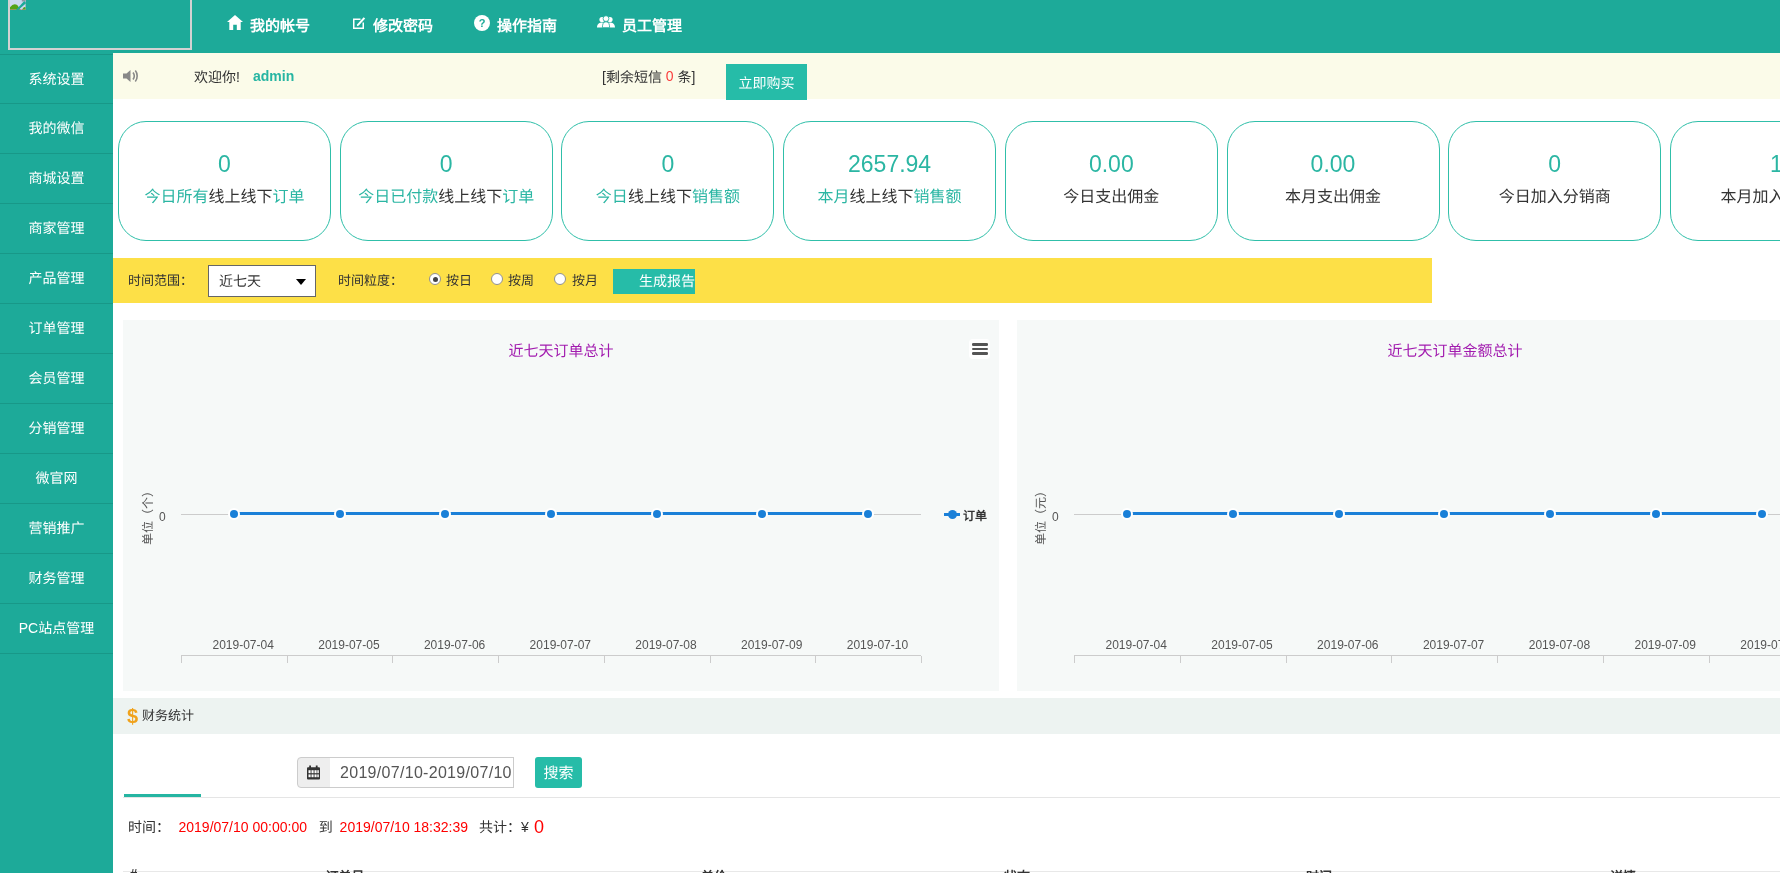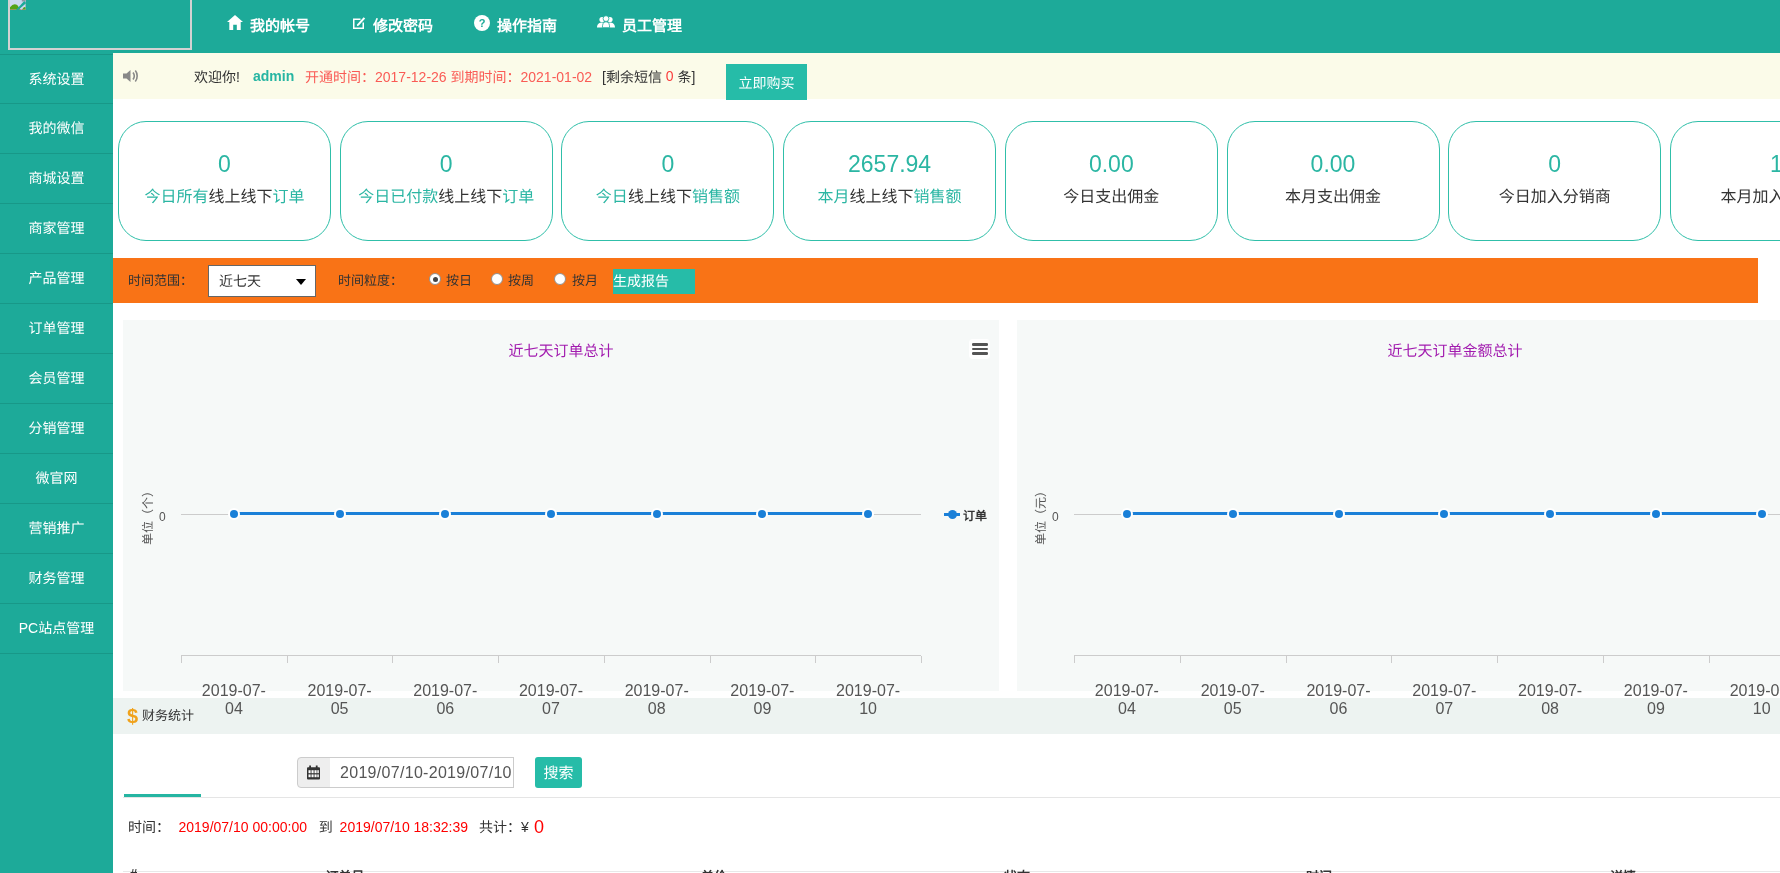--- a/index.html
+++ b/index.html
@@ -28,44 +28,44 @@
 
   
   .card { position:absolute; top:121px; width:213px; height:120px; border:1px solid #30bfa9;
     border-radius:28px; background:#fff; text-align:center; }
   .card .num { margin-top:28px; font-size:23px; color:#2bb6a3; height:28px; line-height:28px; }
   .card .lbl { margin-top:10px; font-size:16px; color:#2bb6a3; height:18px; line-height:18px; }
   .card .lbl b { color:#333; font-weight:normal; }
   .card .lbl.dark { color:#333; }
 
   
-  #filter { position:absolute; left:113px; top:258px; width:1645px; height:45px; background:#f97316; }
+  #filter { position:absolute; left:113px; top:258px; width:1319px; height:45px; background:#fde047; }
   .flabel { position:absolute; font-size:13px; color:#333; top:0; height:45px; line-height:45px; }
   #selbox { position:absolute; left:95px; top:7px; width:108px; height:32px; background:#fff;
     border:1px solid #666; font-size:14px; color:#333; line-height:30px; padding-left:10px; }
   #selbox .arr { position:absolute; right:9px; top:13px; width:0; height:0;
     border-left:5px solid transparent; border-right:5px solid transparent; border-top:6px solid #000; }
   .radio { position:absolute; top:15px; width:12px; height:12px; border-radius:50%;
     background:#fff; border:1px solid #919191; }
   .radio.sel::after { content:""; position:absolute; left:2.5px; top:2.5px; width:5px; height:5px;
     border-radius:50%; background:#444; }
   #genbtn { position:absolute; left:500px; top:11px; width:82px; height:25px; background:#26bca8;
-    color:#fff; font-size:14px; text-align:left; line-height:25px; }
+    color:#fff; font-size:14px; text-align:right; line-height:25px; }
 
   
   .panel { position:absolute; top:320px; height:371px; background:#f6f9f8; overflow:hidden; }
   .ctitle { position:absolute; top:339px; font-size:15px; color:#a21caf; text-align:center; }
   .zline { position:absolute; top:514px; height:1px; background:#ccc; }
   .bline { position:absolute; top:512.2px; height:2.6px; background:#1a80d8; border-radius:2px; }
   .dot { position:absolute; top:510px; width:8px; height:8px; border-radius:50%; background:#1a80d8;
     box-shadow:0 0 0 2px #fff; }
   .xaxis { position:absolute; top:655px; height:1px; background:#ccc; }
   .tick { position:absolute; top:656px; width:1px; height:7px; background:#ccc; }
-  .xlab { position:absolute; top:682px; width:80px; margin-left:-40px; text-align:center;
-    font-size:16px; color:#555; }
+  .xlab { position:absolute; top:638px; width:80px; margin-left:-40px; text-align:right;
+    font-size:12px; color:#555; }
   .ylab0 { position:absolute; top:510px; font-size:12px; color:#555; }
   .ytitle { position:absolute; top:515px; font-size:12px; color:#555; white-space:nowrap;
     transform:translate(-50%,-50%) rotate(-90deg); }
   #burger { position:absolute; left:969px; top:339px; width:21px; height:20px; background:#fff;
     border-radius:4px; }
   #burger i { position:absolute; left:2.5px; width:16px; height:2.6px; background:#555; border-radius:1.3px; }
   .legend { position:absolute; top:506px; display:flex; align-items:center; }
   .legend .ln { width:16px; height:2.6px; background:#1a80d8; position:relative; }
   .legend .ln::after { content:""; position:absolute; left:3.5px; top:-3.2px; width:9px; height:9px;
     border-radius:50%; background:#1a80d8; }
@@ -155,21 +155,20 @@
   </div>
 
   <div id="welcome">
     <svg class="abs" style="left:10px;top:16px" width="15" height="14" viewBox="0 0 15 14">
       <path d="M0 4.5 L3.5 4.5 L7.5 1 L7.5 13 L3.5 9.5 L0 9.5 Z" fill="#888"></path>
       <path d="M10 3.5 C11.5 5.5 11.5 8.5 10 10.5" stroke="#888" stroke-width="1.6" fill="none"></path>
       <path d="M12.3 1.5 C14.8 4.5 14.8 9.5 12.3 12.5" stroke="#888" stroke-width="1.6" fill="none"></path>
     </svg>
     <div class="in" style="left:33px;color:#333">欢迎你!</div>
     <div class="in" style="left:92px;color:#26b5a2;font-weight:bold">admin</div>
-    <div class="in" style="left:144px;color:#fa5b55">开通时间：2017-12-26 到期时间：2021-01-02</div>
     <div class="in" style="left:441px;color:#333">[剩余短信&nbsp;<span style="color:#fa3c3c">0</span>&nbsp;条]</div>
     <div class="in" style="left:565px;top:11px;height:36px;width:81px;background:#26bca8;color:#fff;justify-content:center">立即购买</div>
   </div>
 
   <div class="card" style="left:118px">
       <div class="num">0</div>
       <div class="lbl">今日所有<b>线上线下</b>订单</div>
     </div>
   <div class="card" style="left:339.7px">
       <div class="num">0</div>

